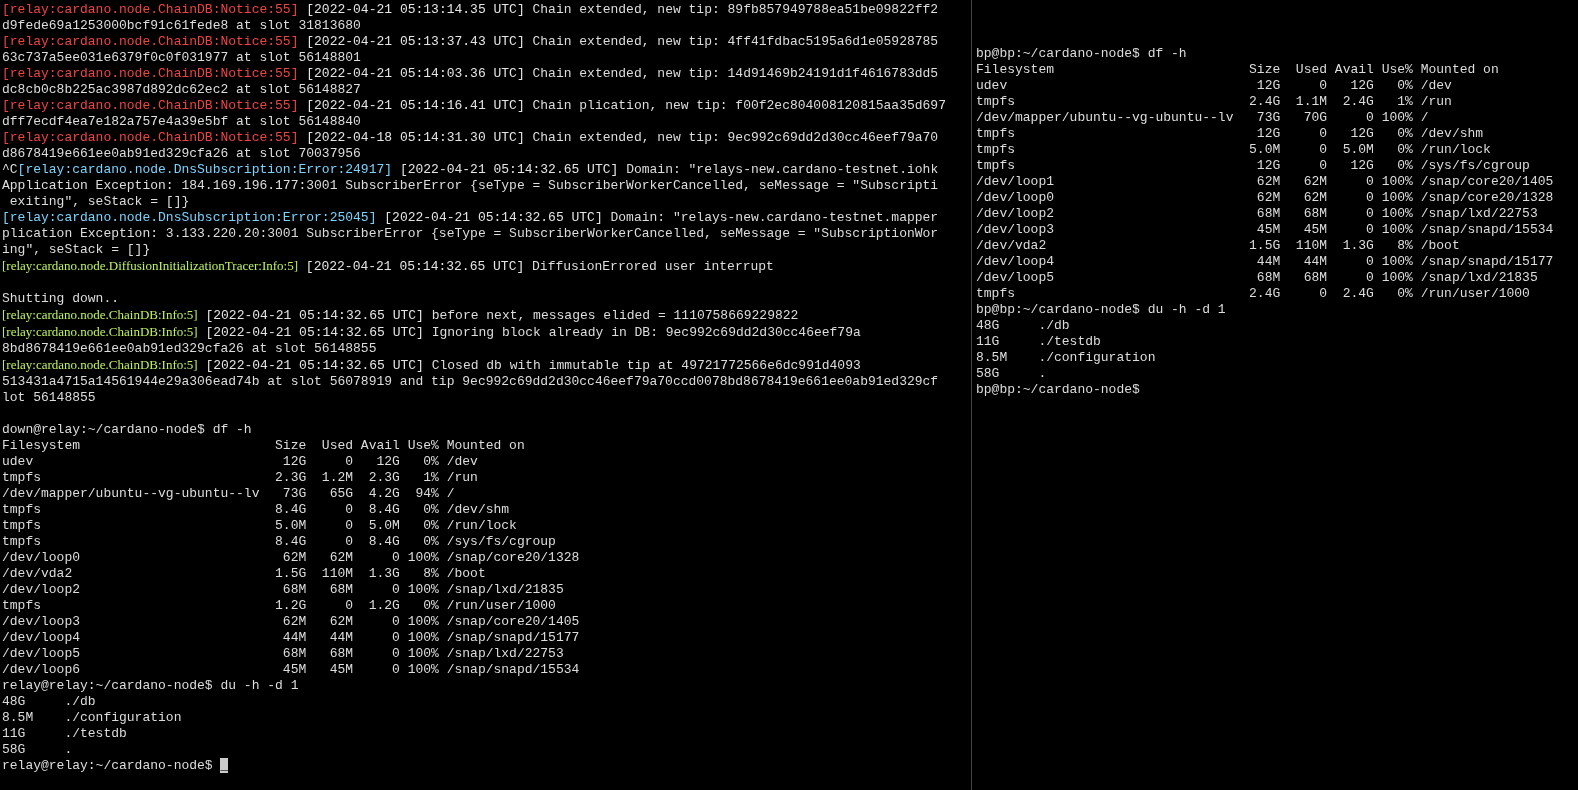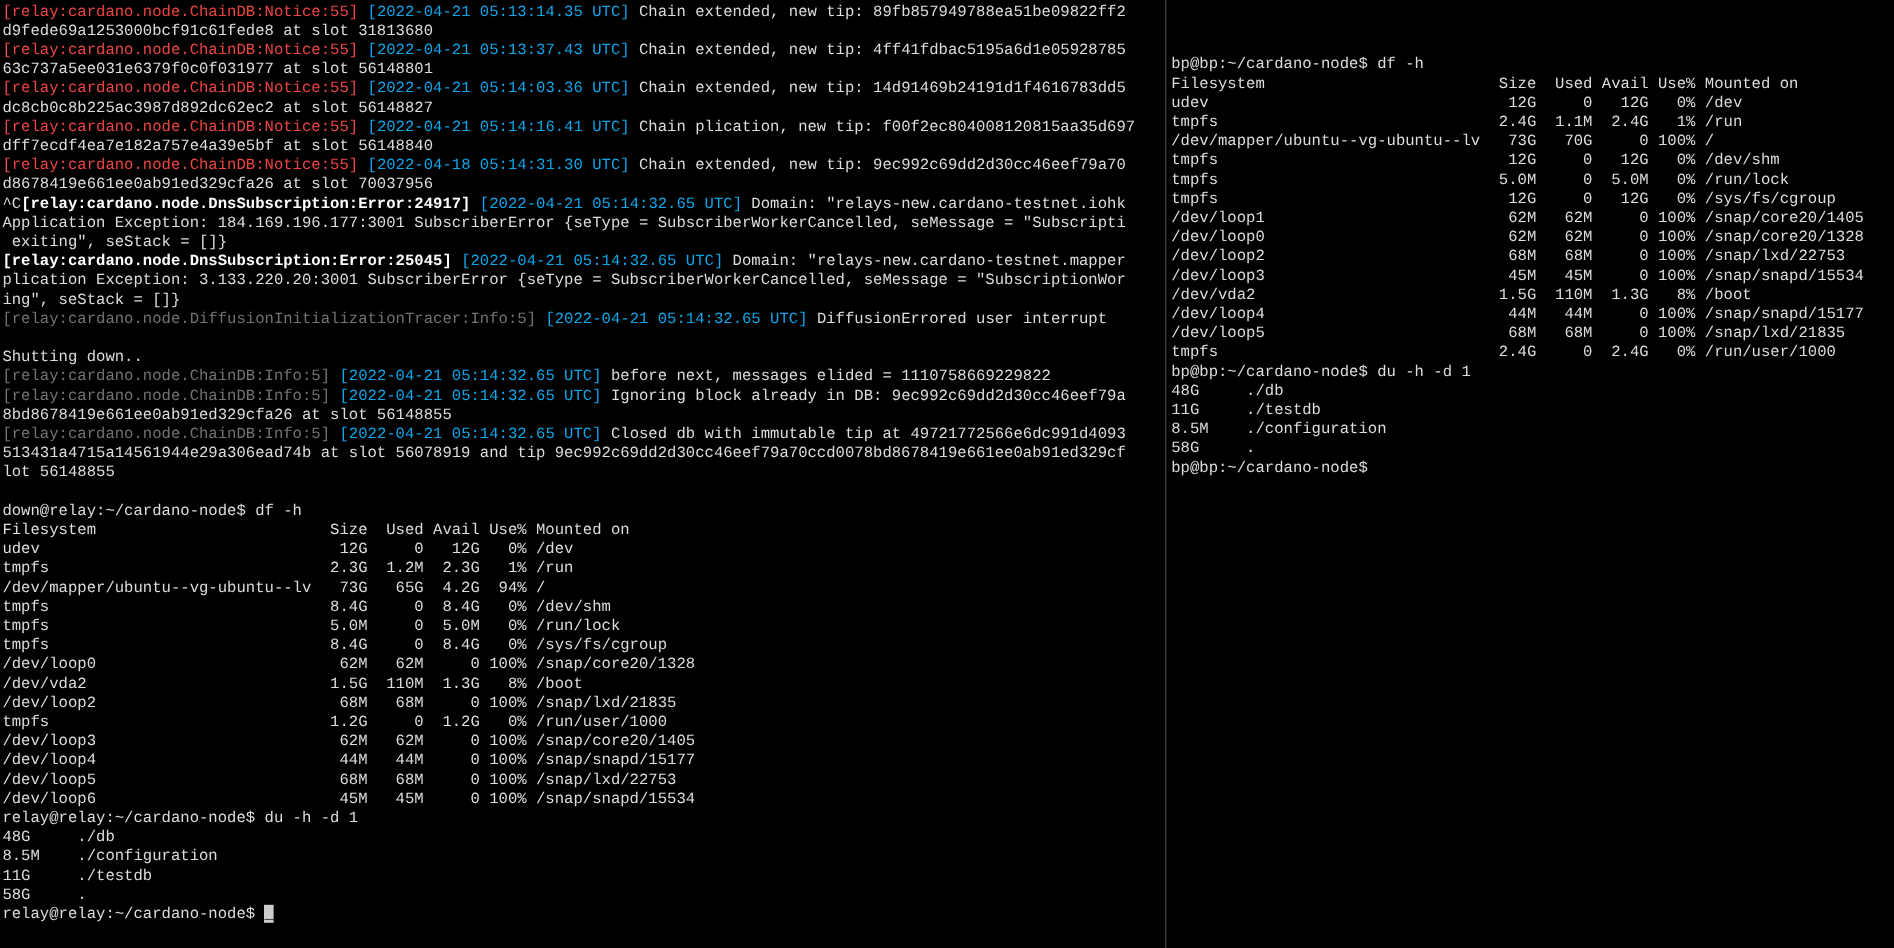--- a/index.html
+++ b/index.html
@@ -22,23 +22,23 @@
   .left {
     width: 972px;
     border-right: 1px solid #444;
     padding: 2px 0 0 2px;
   }
   .right {
     width: 605px;
     padding: 46px 0 16px 4px;
   }
   .tag-notice { color: #ef4444; }
-  .tag-error  { color: #ffffff; font-weight: bold; }
-  .tag-info   { color: #737373; }
-  .ts { color: #0ea5e9; }
+  .tag-error  { color: #7dd3fc; }
+  .tag-info   { color: #bef264; font-family: Liberation Serif, serif; }
+  .ts { color: #e5e5e5; }
   .txt { color: #ddd; }
   .prompt { color: #ddd; }
   .hdr { color: #ddd; }
   .cursor { background: #ccc; color: #000; }
 </style>
 </head>
 <body>
 
 <div class="pane left" id="left"><span class="tag-notice">[relay:cardano.node.ChainDB:Notice:55]</span> <span class="ts">[2022-04-21 05:13:14.35 UTC]</span><span class="txt"> Chain extended, new tip: 89fb857949788ea51be09822ff2</span>
 <span class="txt">d9fede69a1253000bcf91c61fede8 at slot 31813680</span>

